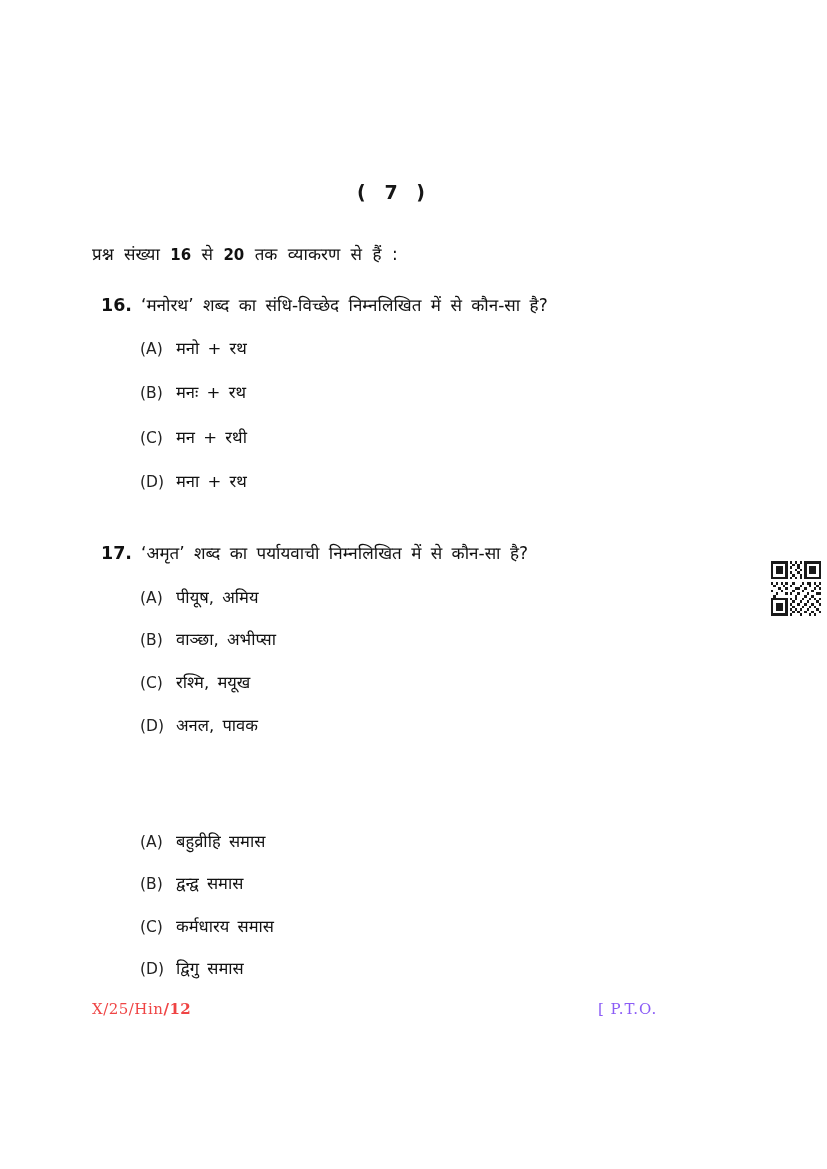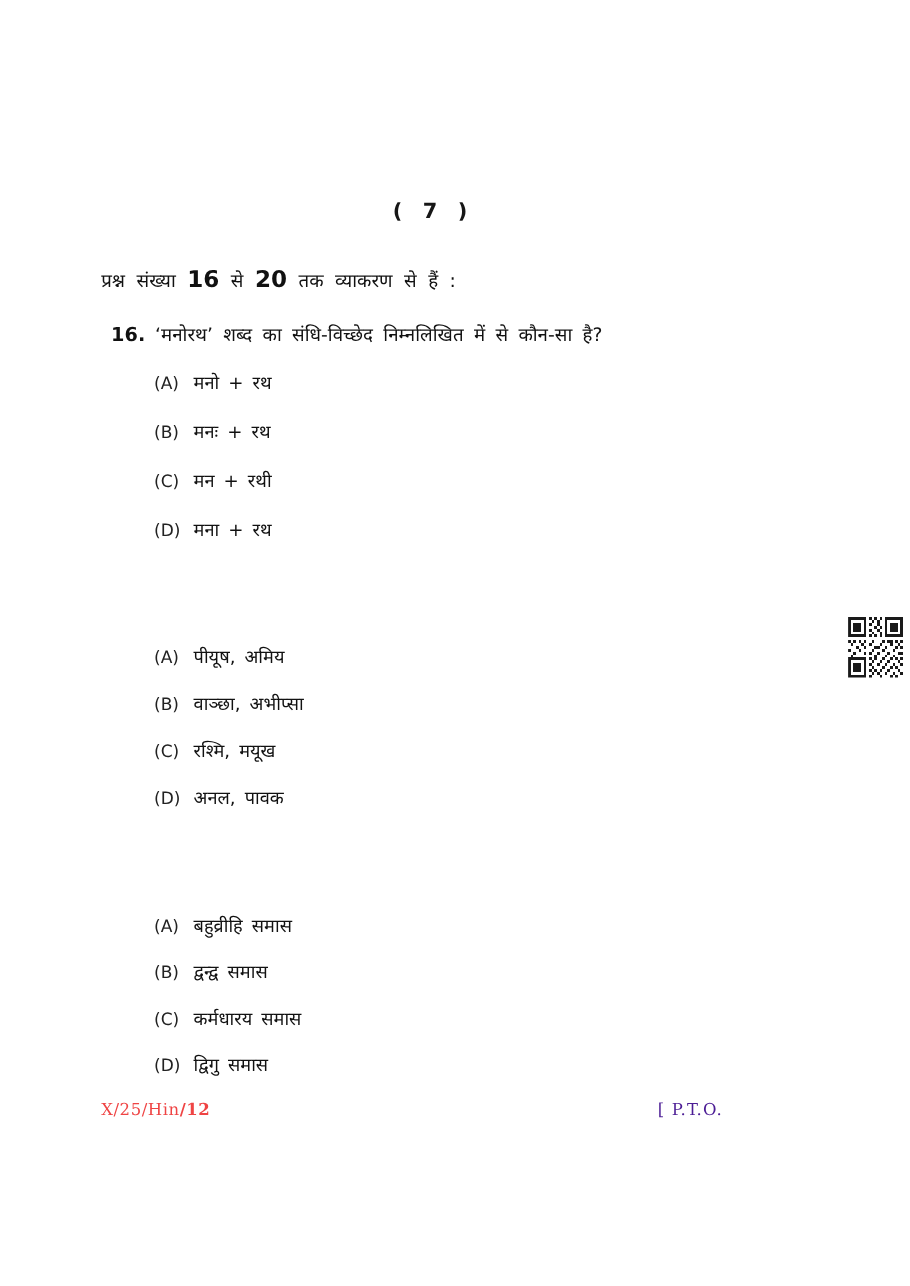--- a/index.html
+++ b/index.html
@@ -26,21 +26,21 @@
     font-size: 19px; font-weight: bold;
     letter-spacing: 6px;
     color: #161616;
   }
   .intro {
     position: absolute; top: 242px; left: 0;
     font-size: 17px; line-height: 24px;
     word-spacing: 5px;
     white-space: nowrap;
   }
-  .intro .num { font-weight: bold; font-size: 21px; }
+  .intro .num { font-weight: bold; font-size: 15px; }
   .q-row {
     position: absolute; left: 0;
     display: flex; align-items: center;
     font-size: 17px; line-height: 25px;
     word-spacing: 4px;
     white-space: nowrap;
   }
   .q-num {
     width: 49px; padding-left: 9px;
     font-weight: bold; font-size: 17.5px;
@@ -82,21 +82,21 @@
     position: absolute; top: 1000px; left: 92px;
     font-family: "DejaVu Serif", "Liberation Serif", serif;
     font-size: 15px; letter-spacing: 0.5px;
     color: #ef4444;
   }
   .footer-left .bold { font-weight: bold; }
   .footer-right {
     position: absolute; top: 1000px; left: 598px;
     font-family: "DejaVu Serif", "Liberation Serif", serif;
     font-size: 15px; letter-spacing: 1px;
-    color: #4c1d95;
+    color: #8b5cf6;
   }
   .qr {
     position: absolute; top: 561px; left: 771px;
     width: 50px; height: 55px;
   }
   .qr svg { width: 100%; height: 100%; }
 </style>
 </head>
 <body>
 
@@ -127,20 +127,24 @@
     </div>
     <div class="opt-row pos-q16c">
       <span class="opt-letter">(C)</span>
       <span class="opt-text">मन + रथी</span>
     </div>
     <div class="opt-row pos-q16d">
       <span class="opt-letter">(D)</span>
       <span class="opt-text">मना + रथ</span>
     </div>
 
+    <div class="q-row pos-q17">
+      <span class="q-num">17.</span>
+      <span class="q-text">‘अमृत’ शब्द का पर्यायवाची निम्नलिखित में से कौन-सा है?</span>
+    </div>
     <div class="opt-row pos-q17a">
       <span class="opt-letter">(A)</span>
       <span class="opt-text">पीयूष, अमिय</span>
     </div>
     <div class="opt-row pos-q17b">
       <span class="opt-letter">(B)</span>
       <span class="opt-text">वाञ्छा, अभीप्सा</span>
     </div>
     <div class="opt-row pos-q17c">
       <span class="opt-letter">(C)</span>

